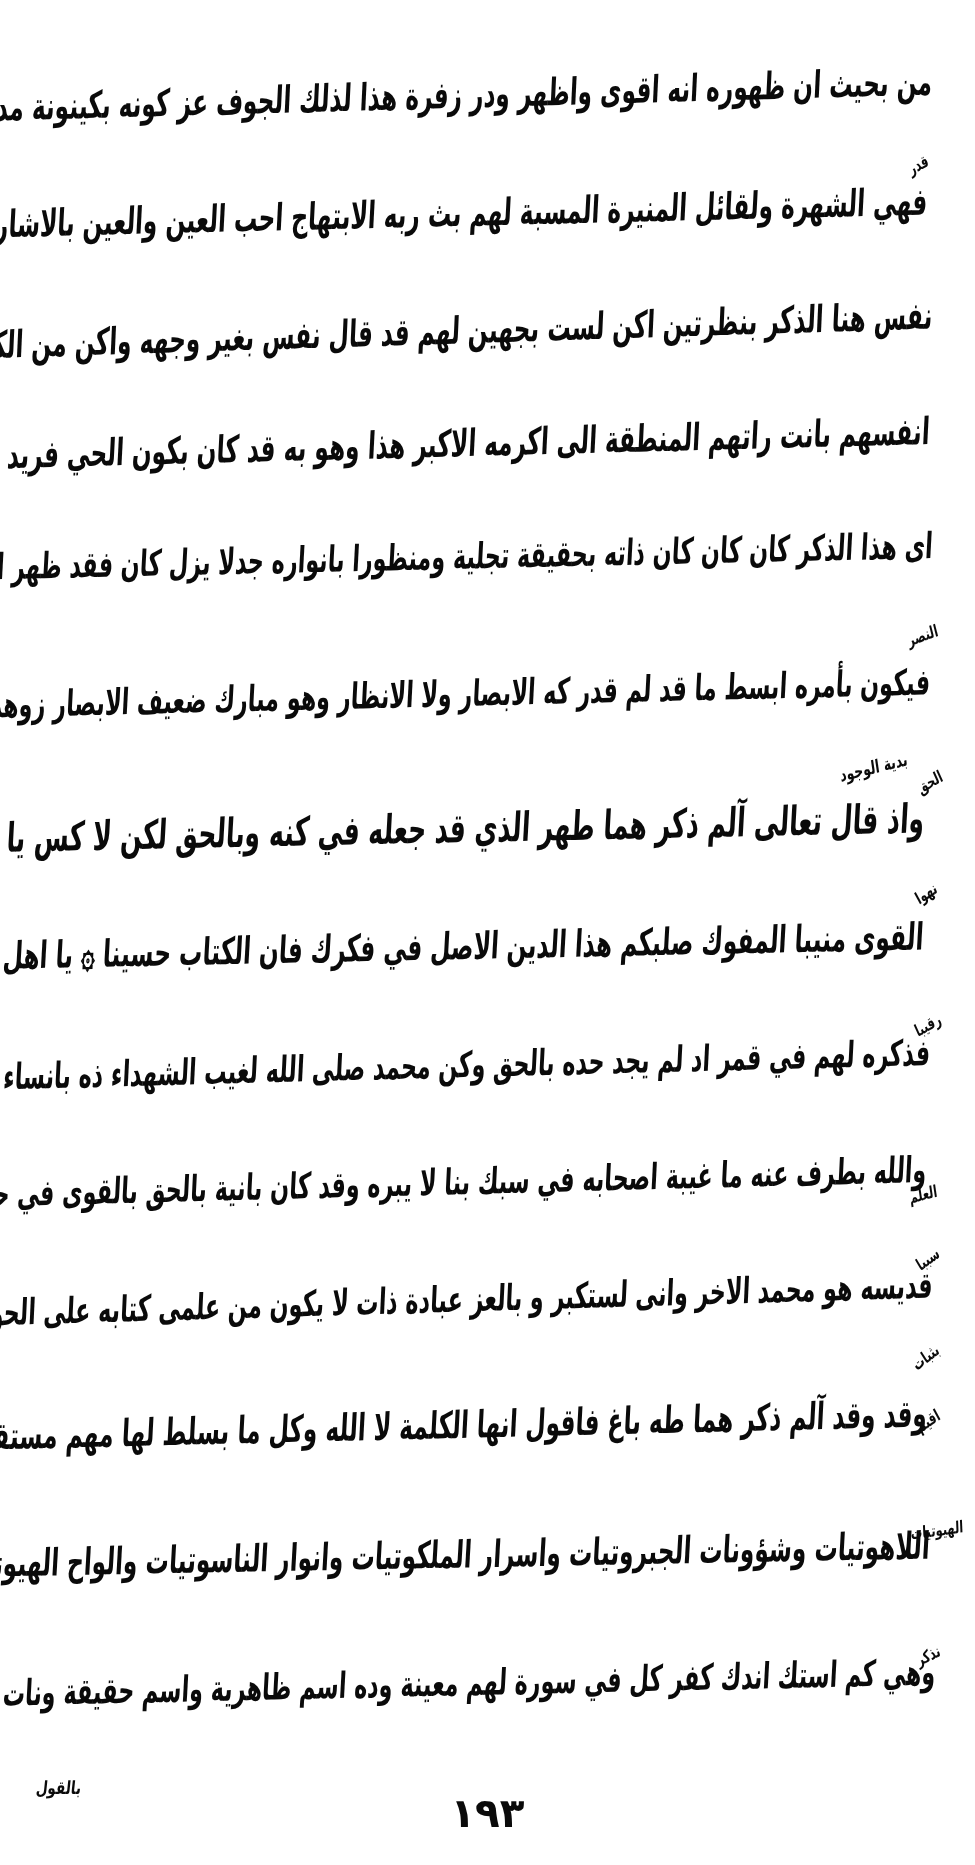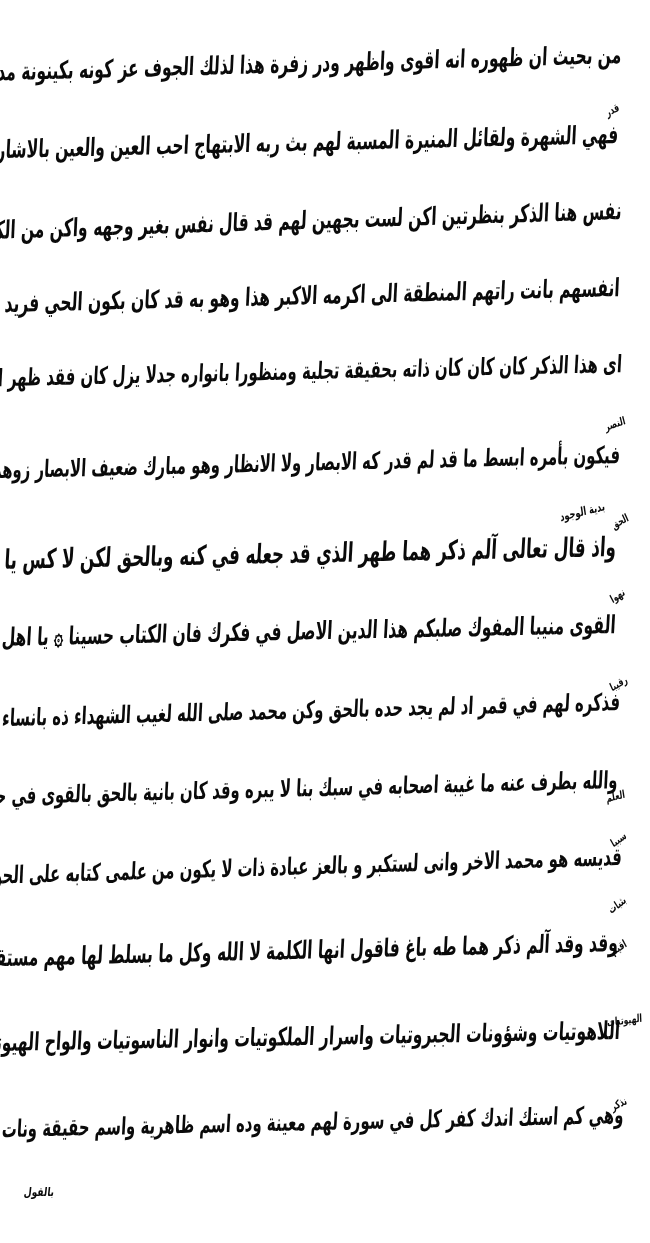--- a/index.html
+++ b/index.html
@@ -196,14 +196,15 @@
   </div>
 
   <div class="margin-note" style="top:1100px; left:604px; transform:rotate(-26deg);">
     <span>نذكر</span>
   </div>
 
   <div class="catchword">
     <span>بالقول</span>
   </div>
 
+  <div class="page-number">١٩٣</div>
 
 </div>
 
 </body></html>

